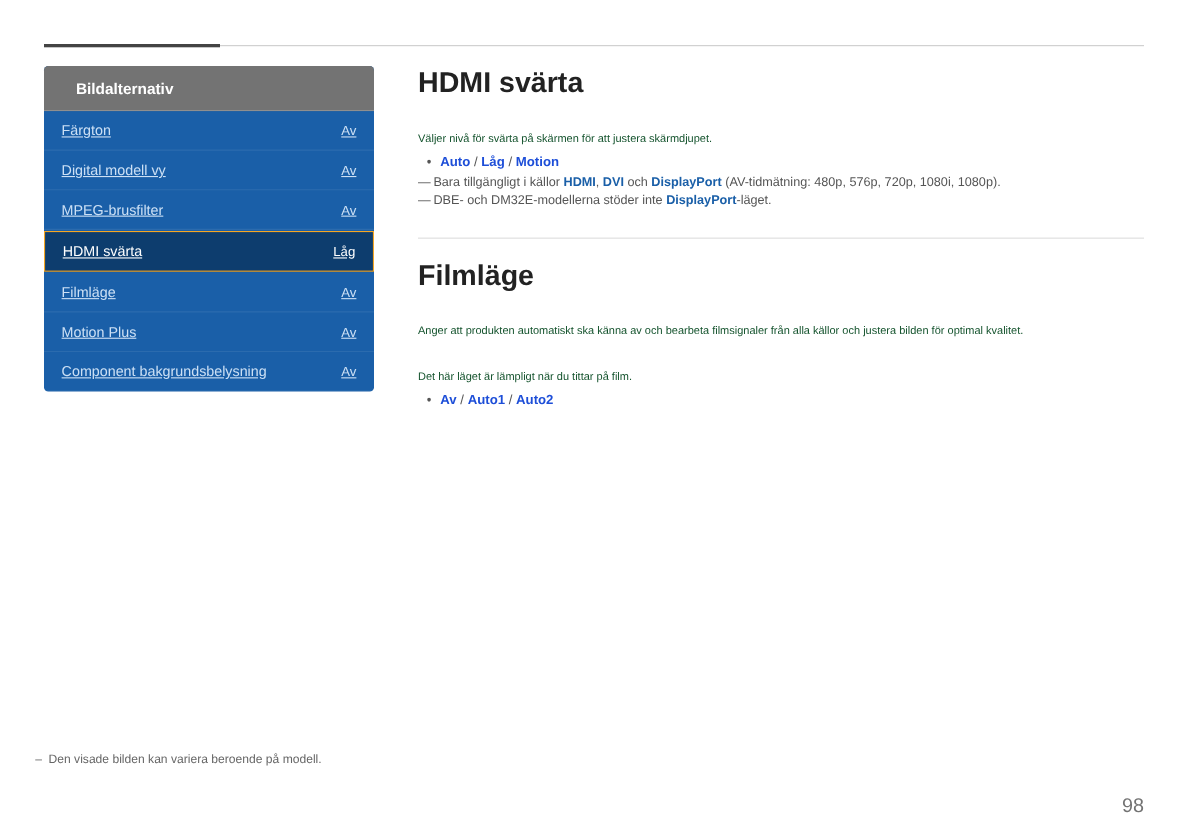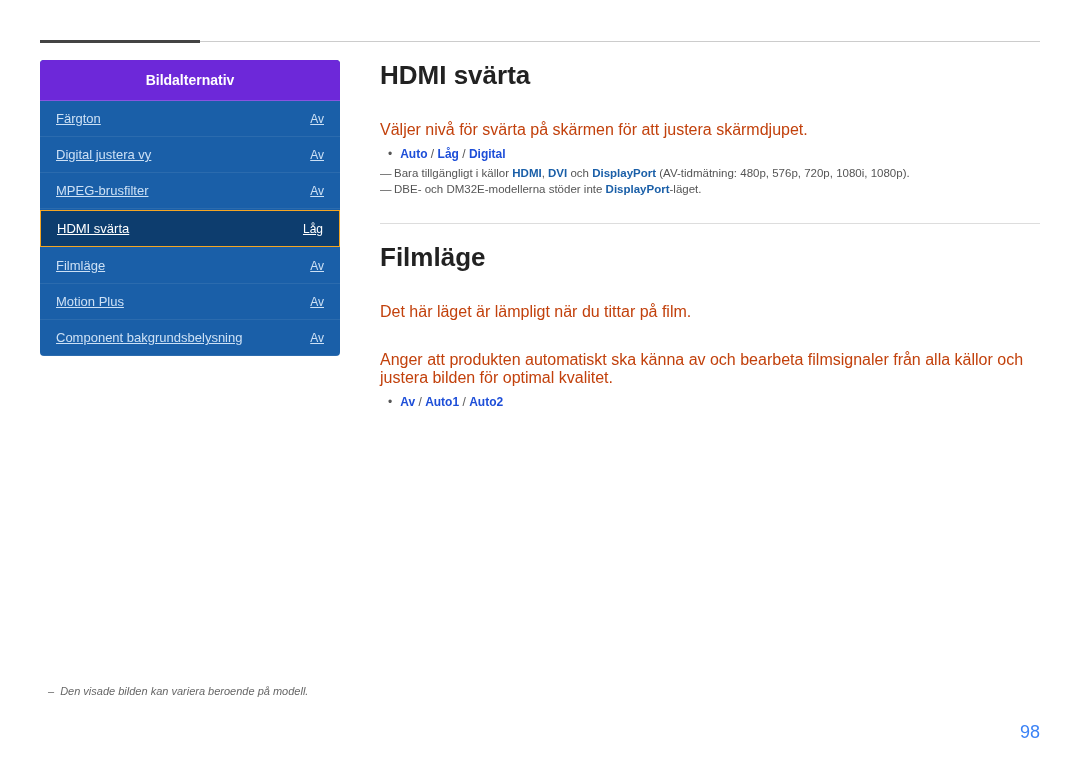--- a/index.html
+++ b/index.html
@@ -39,27 +39,26 @@
     .sidebar {
       position: absolute;
       top: 60px;
       left: 40px;
       width: 300px;
       background: #1a5fa8;
       border-radius: 4px;
       overflow: hidden;
     }
     .sidebar-header {
-      background: #6d28d9;
+      background: #737373;
       color: #fff;
       font-size: 14px;
       font-weight: bold;
-      padding: 12px 16px;
+      padding: 12px 29px;
       border-bottom: 1px solid rgba(255,255,255,0.2);
-      text-align: center;
     }
     .sidebar-item {
       display: flex;
       justify-content: space-between;
       align-items: center;
       padding: 10px 16px;
       color: #cce0f5;
       font-size: 13px;
       border-bottom: 1px solid rgba(255,255,255,0.08);
       cursor: pointer;
@@ -95,22 +94,22 @@
     .section {
       margin-bottom: 28px;
     }
     .section-title {
       font-size: 26px;
       font-weight: bold;
       color: #222;
       margin-bottom: 10px;
     }
     .section-desc {
-      font-size: 16px;
-      color: #c2410c;
+      font-size: 10px;
+      color: #14532d;
       margin-bottom: 8px;
       margin-top: 30px;
     }
     .bullet-item {
       display: flex;
       align-items: flex-start;
       margin: 6px 0 6px 8px;
       font-size: 12px;
       color: #555;
     }
@@ -139,23 +138,22 @@
       content: '—';
       position: absolute;
       left: -4px;
       color: #555;
     }
 
     
     .footer-notes {
       position: absolute;
       bottom: 60px;
-      left: 48px;
+      left: 32px;
       width: 300px;
-      font-style: italic;
     }
     .footer-note {
       font-size: 11px;
       color: #666;
       margin-bottom: 6px;
       display: flex;
       align-items: flex-start;
     }
     .footer-note::before {
       content: '–';
@@ -163,21 +161,21 @@
       color: #666;
       flex-shrink: 0;
     }
 
     
     .page-number {
       position: absolute;
       bottom: 20px;
       right: 40px;
       font-size: 18px;
-      color: #3b82f6;
+      color: #737373;
     }
 
     
     .section-divider {
       border: none;
       border-top: 1px solid #ddd;
       margin: 18px 0;
     }
   </style>
 </head>
@@ -189,21 +187,21 @@
 </div>
 
 <div class="sidebar">
   <div class="sidebar-header">Bildalternativ</div>
 
   <div class="sidebar-item">
     <span class="sidebar-item-label">Färgton</span>
     <span class="sidebar-item-value">Av</span>
   </div>
   <div class="sidebar-item">
-    <span class="sidebar-item-label">Digital justera vy</span>
+    <span class="sidebar-item-label">Digital modell vy</span>
     <span class="sidebar-item-value">Av</span>
   </div>
   <div class="sidebar-item">
     <span class="sidebar-item-label">MPEG-brusfilter</span>
     <span class="sidebar-item-value">Av</span>
   </div>
   <div class="sidebar-item active">
     <span class="sidebar-item-label">HDMI svärta</span>
     <span class="sidebar-item-value">Låg</span>
   </div>
@@ -223,42 +221,42 @@
 
 <div class="main-content">
 
   <div class="section">
     <div class="section-title">HDMI svärta</div>
     <div class="section-desc">Väljer nivå för svärta på skärmen för att justera skärmdjupet.</div>
 
     <div class="bullet-item">
       <span class="bullet-dot">•</span>
       <span>
-        <span class="highlight-orange">Auto</span><span> / </span><span class="highlight-orange">Låg</span><span> / </span><span class="highlight-orange">Digital</span>
+        <span class="highlight-orange">Auto</span><span> / </span><span class="highlight-orange">Låg</span><span> / </span><span class="highlight-orange">Motion</span>
       </span>
     </div>
 
     <div class="note-item">
       <span>
         <span>Bara tillgängligt i källor </span><span class="highlight-blue">HDMI</span><span>, </span><span class="highlight-blue">DVI</span><span> och </span><span class="highlight-blue">DisplayPort</span><span> (AV-tidmätning: 480p, 576p, 720p, 1080i, 1080p).</span>
       </span>
     </div>
     <div class="note-item">
       <span>
         <span>DBE- och DM32E-modellerna stöder inte </span><span class="highlight-blue">DisplayPort</span><span>-läget.</span>
       </span>
     </div>
   </div>
 
   <hr class="section-divider">
 
   <div class="section">
     <div class="section-title">Filmläge</div>
+    <div class="section-desc">Anger att produkten automatiskt ska känna av och bearbeta filmsignaler från alla källor och justera bilden för optimal kvalitet.</div>
     <div class="section-desc">Det här läget är lämpligt när du tittar på film.</div>
-    <div class="section-desc">Anger att produkten automatiskt ska känna av och bearbeta filmsignaler från alla källor och justera bilden för optimal kvalitet.</div>
 
     <div class="bullet-item">
       <span class="bullet-dot">•</span>
       <span>
         <span class="highlight-orange">Av</span><span> / </span><span class="highlight-orange">Auto1</span><span> / </span><span class="highlight-orange">Auto2</span>
       </span>
     </div>
 
   </div>
 

